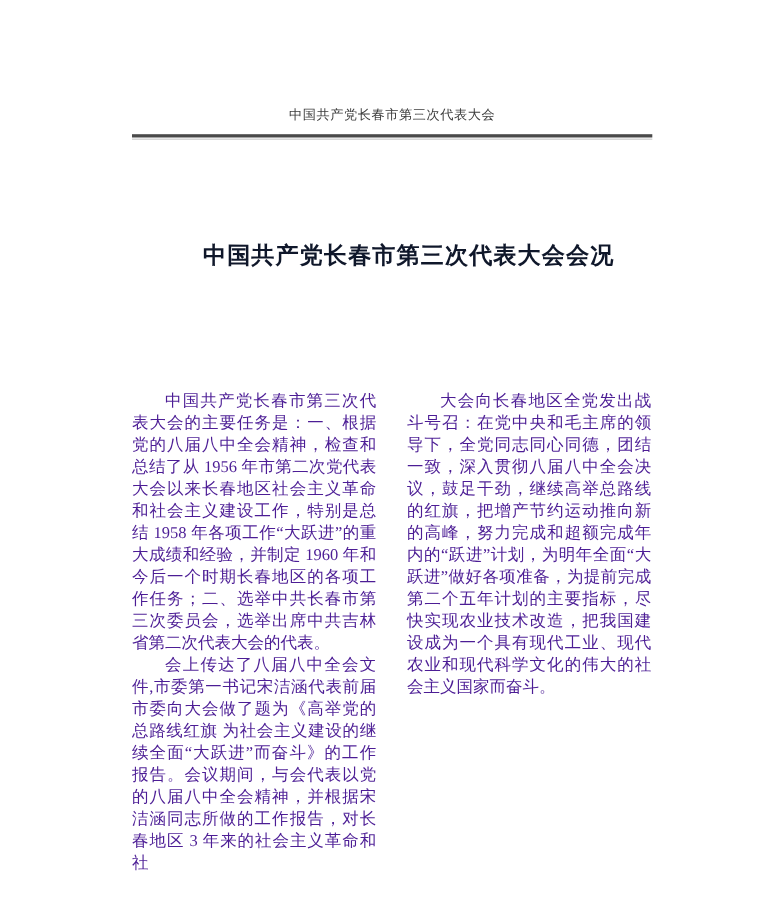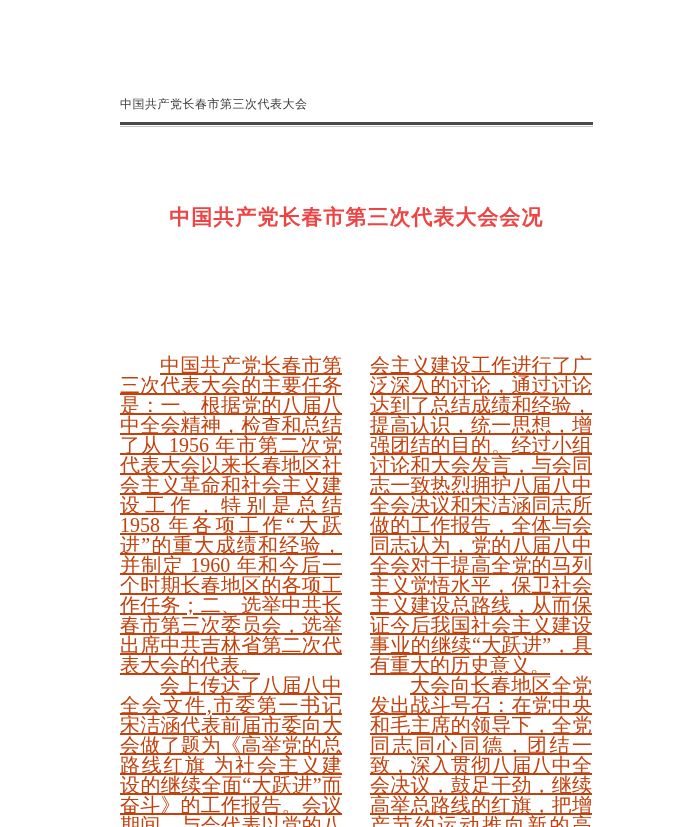--- a/index.html
+++ b/index.html
@@ -14,21 +14,21 @@
     background: #ffffff;
     font-family: "Liberation Serif", "DejaVu Serif", serif;
     color: #262626;
     overflow: hidden;
   }
   .running-header {
     position: absolute;
     top: 96px;
     left: 120px;
     width: 473px;
-    text-align: left;
+    text-align: center;
     font-size: 12px;
     letter-spacing: 0.5px;
     color: #3c3c3c;
   }
   .header-rule {
     position: absolute;
     top: 122px;
     left: 120px;
     width: 473px;
   }
@@ -39,47 +39,46 @@
   .rule-thin {
     margin-top: 1px;
     height: 1px;
     background: #c6c6c6;
   }
   .article-title {
     position: absolute;
     top: 203px;
     left: 120px;
     width: 473px;
-    margin: 0;
+    margin: 15px;
     text-align: center;
     font-size: 21px;
     font-weight: bold;
     letter-spacing: 1px;
-    color: #ef4444;
+    color: #0f172a;
     white-space: nowrap;
   }
   .body-columns {
     position: absolute;
     top: 355px;
     left: 120px;
     width: 473px;
     display: flex;
     gap: 28px;
   }
   .col {
     width: 222px;
     flex: 0 0 222px;
   }
   .para {
     margin: 0;
-    font-size: 20px;
+    font-size: 15px;
     line-height: 20px;
     text-align: justify;
-    color: #c2410c;
-    text-decoration: underline;
+    color: #4c1d95;
   }
   .para.indent {
     text-indent: 2em;
   }
 </style>
 </head>
 <body>
 
 <div class="page">
 
@@ -93,19 +92,18 @@
   <h1 class="article-title">中国共产党长春市第三次代表大会会况</h1>
 
   <div class="body-columns">
 
     <div class="col">
       <p class="para indent">中国共产党长春市第三次代表大会的主要任务是：一、根据党的八届八中全会精神，检查和总结了从 1956 年市第二次党代表大会以来长春地区社会主义革命和社会主义建设工作，特别是总结 1958 年各项工作“大跃进”的重大成绩和经验，并制定 1960 年和今后一个时期长春地区的各项工作任务；二、选举中共长春市第三次委员会，选举出席中共吉林省第二次代表大会的代表。</p>
       <p class="para indent">会上传达了八届八中全会文件,市委第一书记宋洁涵代表前届市委向大会做了题为《高举党的总路线红旗 为社会主义建设的继续全面“大跃进”而奋斗》的工作报告。会议期间，与会代表以党的八届八中全会精神，并根据宋洁涵同志所做的工作报告，对长春地区 3 年来的社会主义革命和社</p>
     </div>
 
     <div class="col">
-      <p class="para">会主义建设工作进行了广泛深入的讨论，通过讨论达到了总结成绩和经验，提高认识，统一思想，增强团结的目的。经过小组讨论和大会发言，与会同志一致热烈拥护八届八中全会决议和宋洁涵同志所做的工作报告，全体与会同志认为，党的八届八中全会对于提高全党的马列主义觉悟水平，保卫社会主义建设总路线，从而保证今后我国社会主义建设事业的继续“大跃进”，具有重大的历史意义。</p>
       <p class="para indent">大会向长春地区全党发出战斗号召：在党中央和毛主席的领导下，全党同志同心同德，团结一致，深入贯彻八届八中全会决议，鼓足干劲，继续高举总路线的红旗，把增产节约运动推向新的高峰，努力完成和超额完成年内的“跃进”计划，为明年全面“大跃进”做好各项准备，为提前完成第二个五年计划的主要指标，尽快实现农业技术改造，把我国建设成为一个具有现代工业、现代农业和现代科学文化的伟大的社会主义国家而奋斗。</p>
     </div>
 
   </div>
 
 </div>
 
 </body></html>

